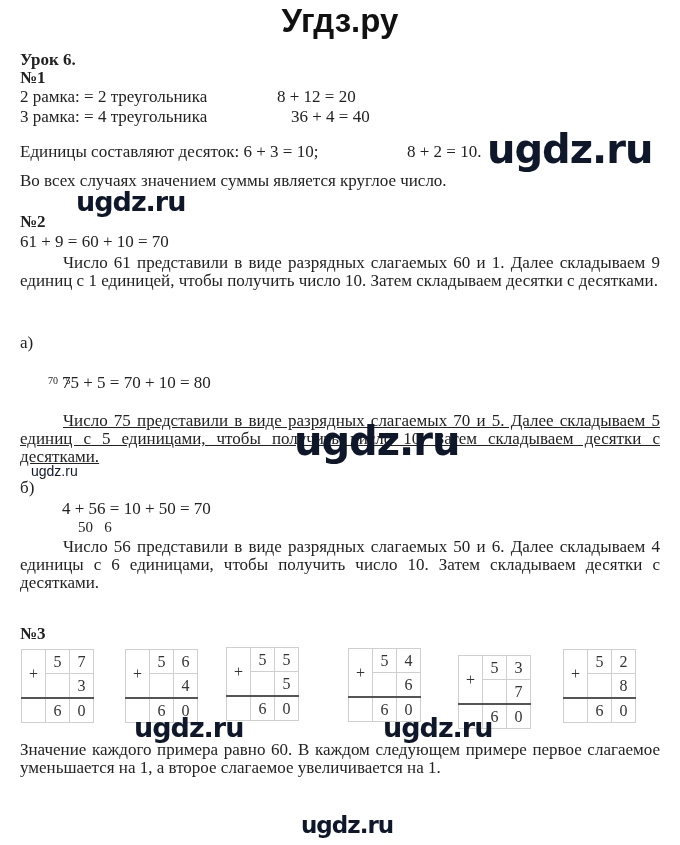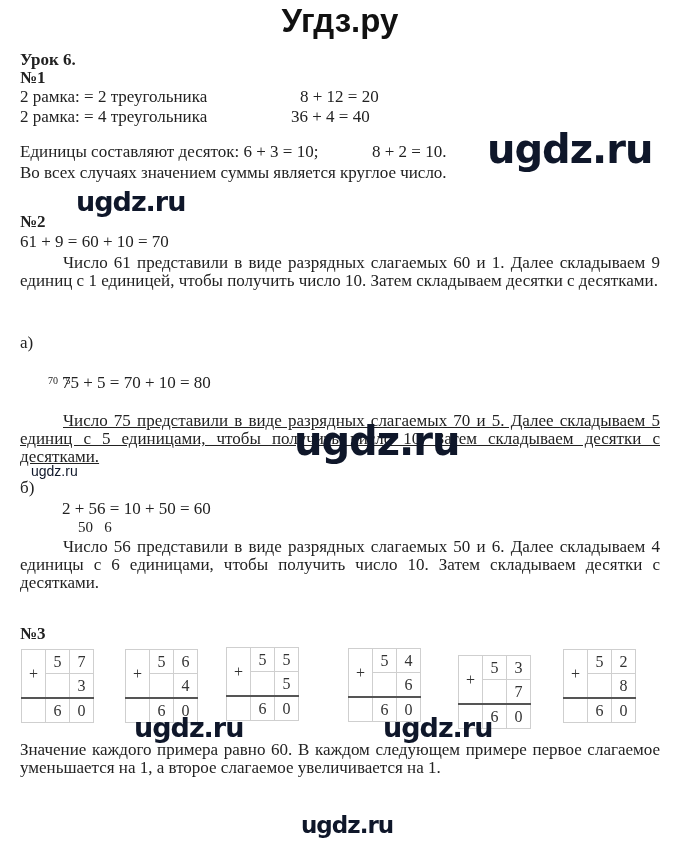--- a/index.html
+++ b/index.html
@@ -22,44 +22,44 @@
 </style>
 </head>
 <body>
 
 <div class="abs site-title">Угдз.ру</div>
 
 <div class="abs bold" style="left:20px;top:50px;text-align:right;">Урок 6.</div>
 
 <div class="abs bold" style="left:20px;top:68px;">№1</div>
 <div class="abs line" style="left:20px;top:87px;">2 рамка: = 2 треугольника</div>
-<div class="abs line" style="left:300px;top:87px;">8 + 12 = 20</div>
-<div class="abs line" style="left:20px;top:107px;">2 рамка: = 4 треугольника</div>
+<div class="abs line" style="left:277px;top:87px;">8 + 12 = 20</div>
+<div class="abs line" style="left:20px;top:107px;">3 рамка: = 4 треугольника</div>
 <div class="abs line" style="left:291px;top:107px;">36 + 4 = 40</div>
 <div class="abs line" style="left:20px;top:142px;">Единицы составляют десяток: 6 + 3 = 10;</div>
-<div class="abs line" style="left:372px;top:142px;">8 + 2 = 10.</div>
-<div class="abs line" style="left:20px;top:163px;text-align:center;">Во всех случаях значением суммы является круглое число.</div>
+<div class="abs line" style="left:407px;top:142px;">8 + 2 = 10.</div>
+<div class="abs line" style="left:20px;top:171px;text-align:center;">Во всех случаях значением суммы является круглое число.</div>
 
 <div class="abs wm wm-big" style="left:487px;top:126px;">ugdz.ru</div>
 
 <div class="abs wm wm-mid" style="left:76px;top:186px;">ugdz.ru</div>
 <div class="abs bold" style="left:20px;top:212px;">№2</div>
 <div class="abs line" style="left:20px;top:232px;">61 + 9 = 60 + 10 = 70</div>
 <div class="abs just" style="top:254px;text-indent:43px;">Число 61 представили в виде разрядных слагаемых  60 и 1. Далее складываем 9 единиц с 1 единицей, чтобы получить число 10. Затем складываем десятки с десятками.</div>
 
 <div class="abs line" style="left:20px;top:333px;">а)</div>
 <div class="abs line" style="left:62px;top:373px;">75 + 5 = 70 + 10 = 80</div>
 <div class="abs" style="left:48px;top:375px;font-size:10px;white-space:pre;">70   5</div>
 <div class="abs just" style="top:412px;text-indent:43px;text-decoration:underline;">Число 75 представили в виде разрядных слагаемых  70 и 5. Далее складываем 5 единиц с 5 единицами, чтобы получить число 10. Затем складываем десятки с десятками.</div>
 
 <div class="abs wm wm-big" style="left:294px;top:418px;">ugdz.ru</div>
 <div class="abs wm wm-small" style="left:31px;top:463px;">ugdz.ru</div>
 
 <div class="abs line" style="left:20px;top:478px;">б)</div>
-<div class="abs line" style="left:62px;top:499px;">2 + 56 = 10 + 50 = 60</div>
+<div class="abs line" style="left:62px;top:499px;">4 + 56 = 10 + 50 = 70</div>
 <div class="abs" style="left:78px;top:519px;font-size:15px;white-space:pre;">50   6</div>
 <div class="abs just" style="top:538px;text-indent:43px;">Число 56 представили в виде разрядных слагаемых  50 и 6. Далее складываем 4 единицы с 6 единицами, чтобы получить число 10. Затем складываем десятки с десятками.</div>
 
 <div class="abs bold" style="left:20px;top:624px;">№3</div>
 
 <table class="col" style="left:21px;top:649px;">
   <tbody>
       <tr>
         <td rowspan="2">+</td>
       <td>5</td>

